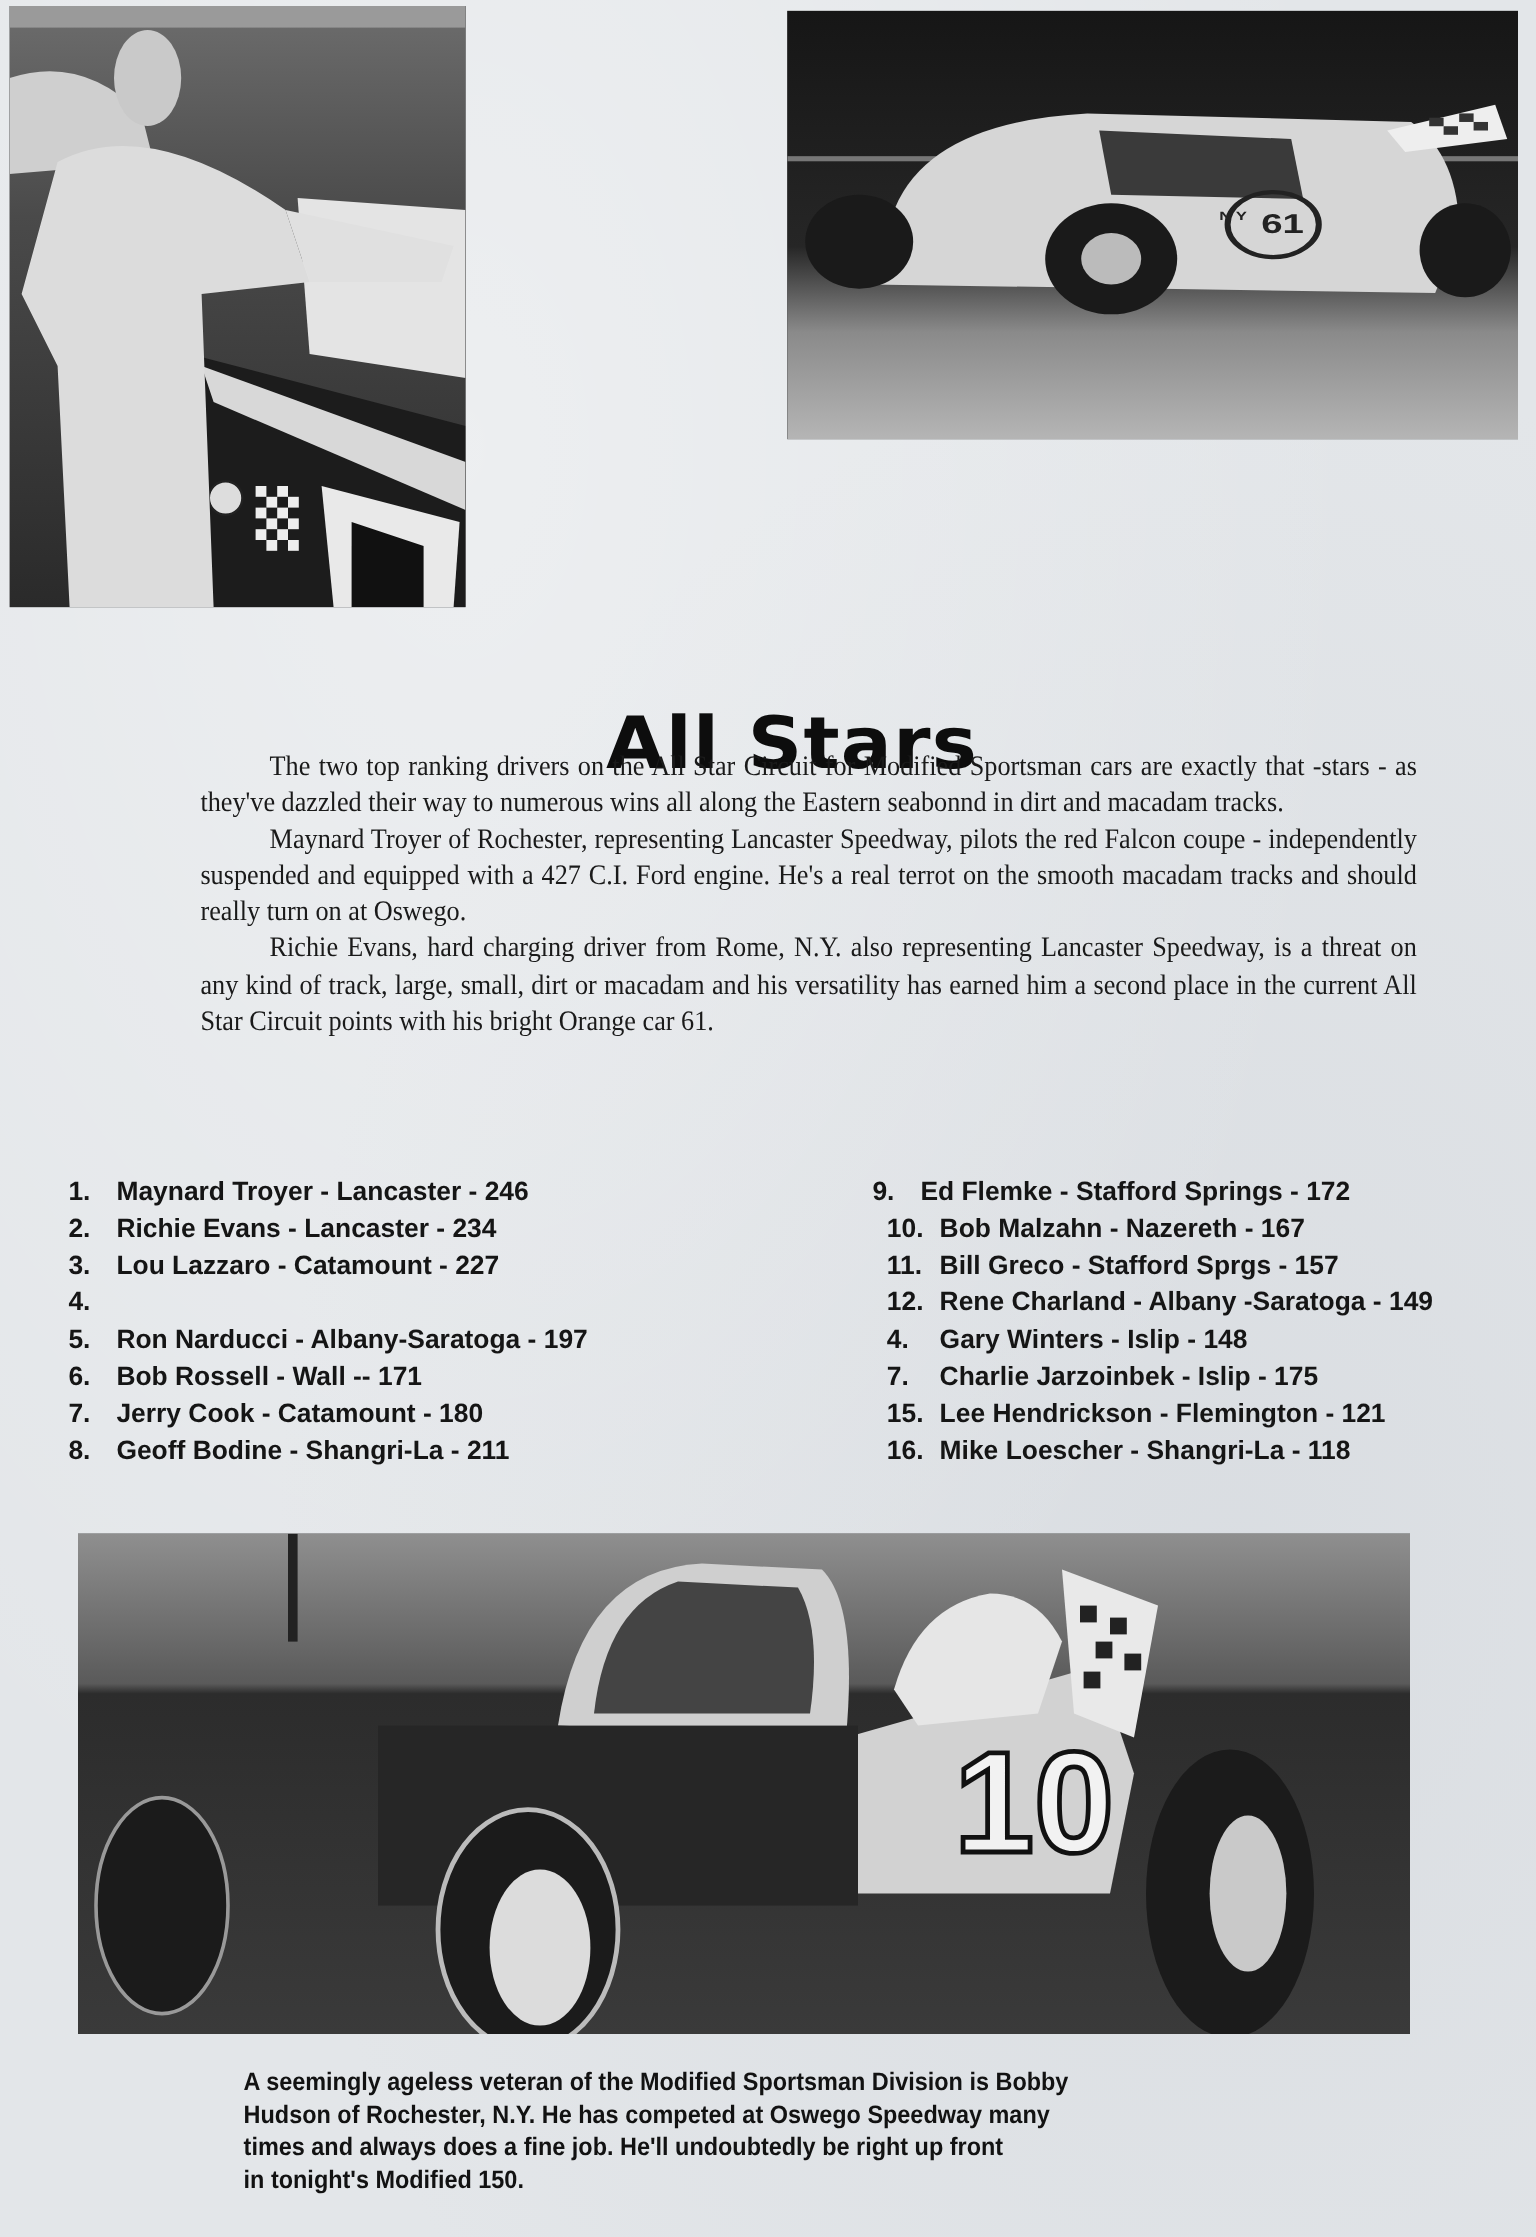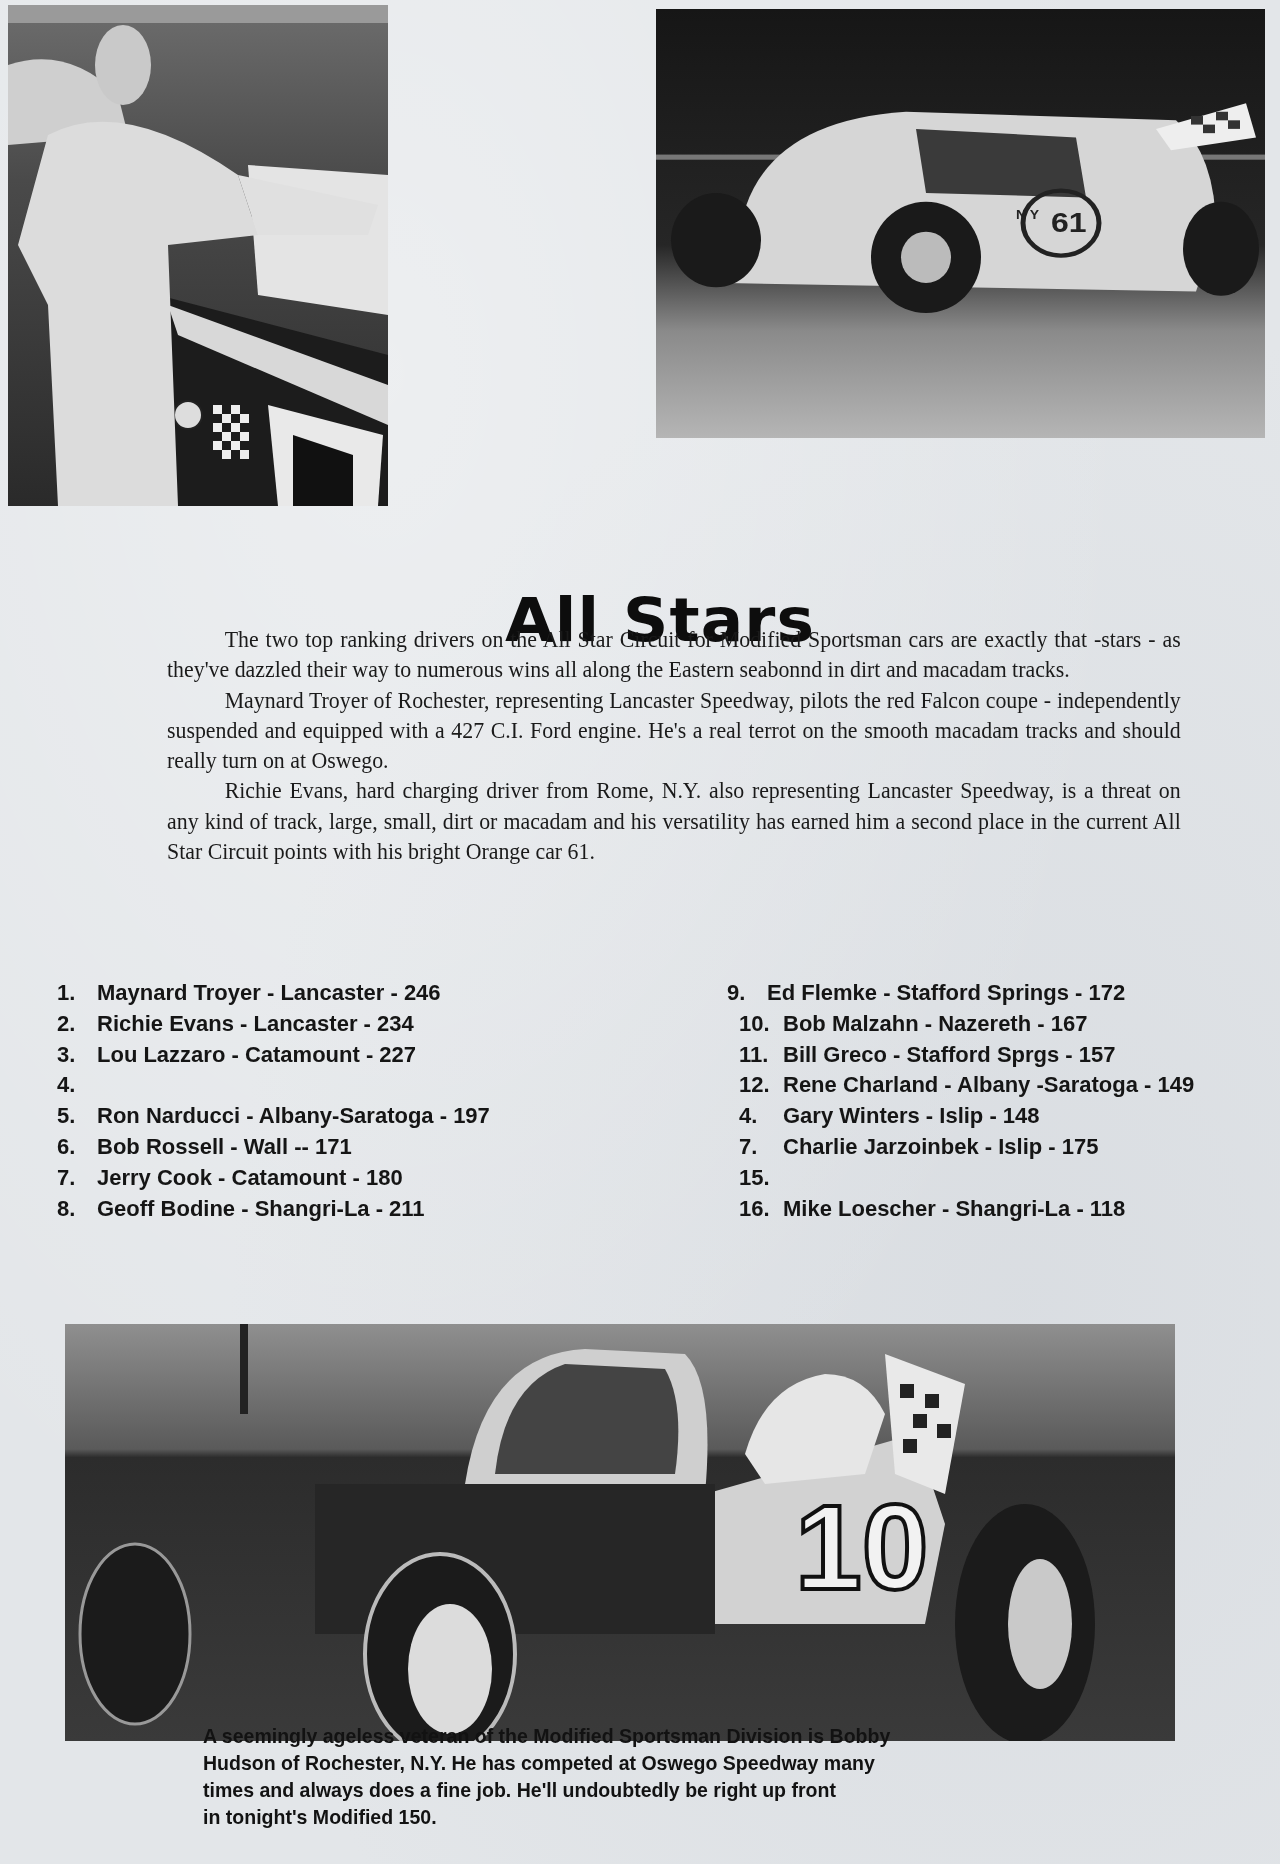--- a/index.html
+++ b/index.html
@@ -11,22 +11,22 @@
       radial-gradient(ellipse at 80% 70%, rgba(200,205,212,0.35), rgba(200,205,212,0) 55%);
     color: #141414;
   }
   .photo {
     position: absolute; overflow: hidden;
     background: #3a3a3a;
   }
   .photo svg { width: 100%; height: 100%; display: block; }
 
   #photo-troyer { left: 8px; top: 5px; width: 380px; height: 501px; }
-  #photo-evans  { left: 656px; top: 9px; width: 609px; height: 429px; text-align: center; }
-  #photo-hudson { left: 65px; top: 1324px; width: 1110px; height: 417px; }
+  #photo-evans  { left: 656px; top: 9px; width: 609px; height: 357px; text-align: center; }
+  #photo-hudson { left: 65px; top: 1278px; width: 1110px; height: 417px; }
 
   .title {
     position: absolute; left: 470px; top: 540px; width: 380px;
     font-family: "DejaVu Sans", sans-serif; font-weight: 900;
     font-size: 60px; letter-spacing: 1px; line-height: 80px;
     text-align: center; color: #0d0d0d;
     transform: scaleX(1.05);
   }
   .body-text {
     position: absolute; left: 167px; top: 624px; width: 1015px;
@@ -190,20 +190,21 @@
     <li>
       <span class="rank wide">4.</span>
       <span>Gary Winters - Islip - 148</span>
     </li>
     <li>
       <span class="rank wide">7.</span>
       <span>Charlie Jarzoinbek - Islip - 175</span>
     </li>
     <li>
       <span class="rank wide">15.</span>
+      <span>Lee Hendrickson - Flemington - 121</span>
     </li>
     <li>
       <span class="rank wide">16.</span>
       <span>Mike Loescher - Shangri-La - 118</span>
     </li>
   </ul>
 
 <div class="photo" id="photo-hudson">
   <svg viewBox="0 0 1110 417" preserveAspectRatio="none">
     <defs>

